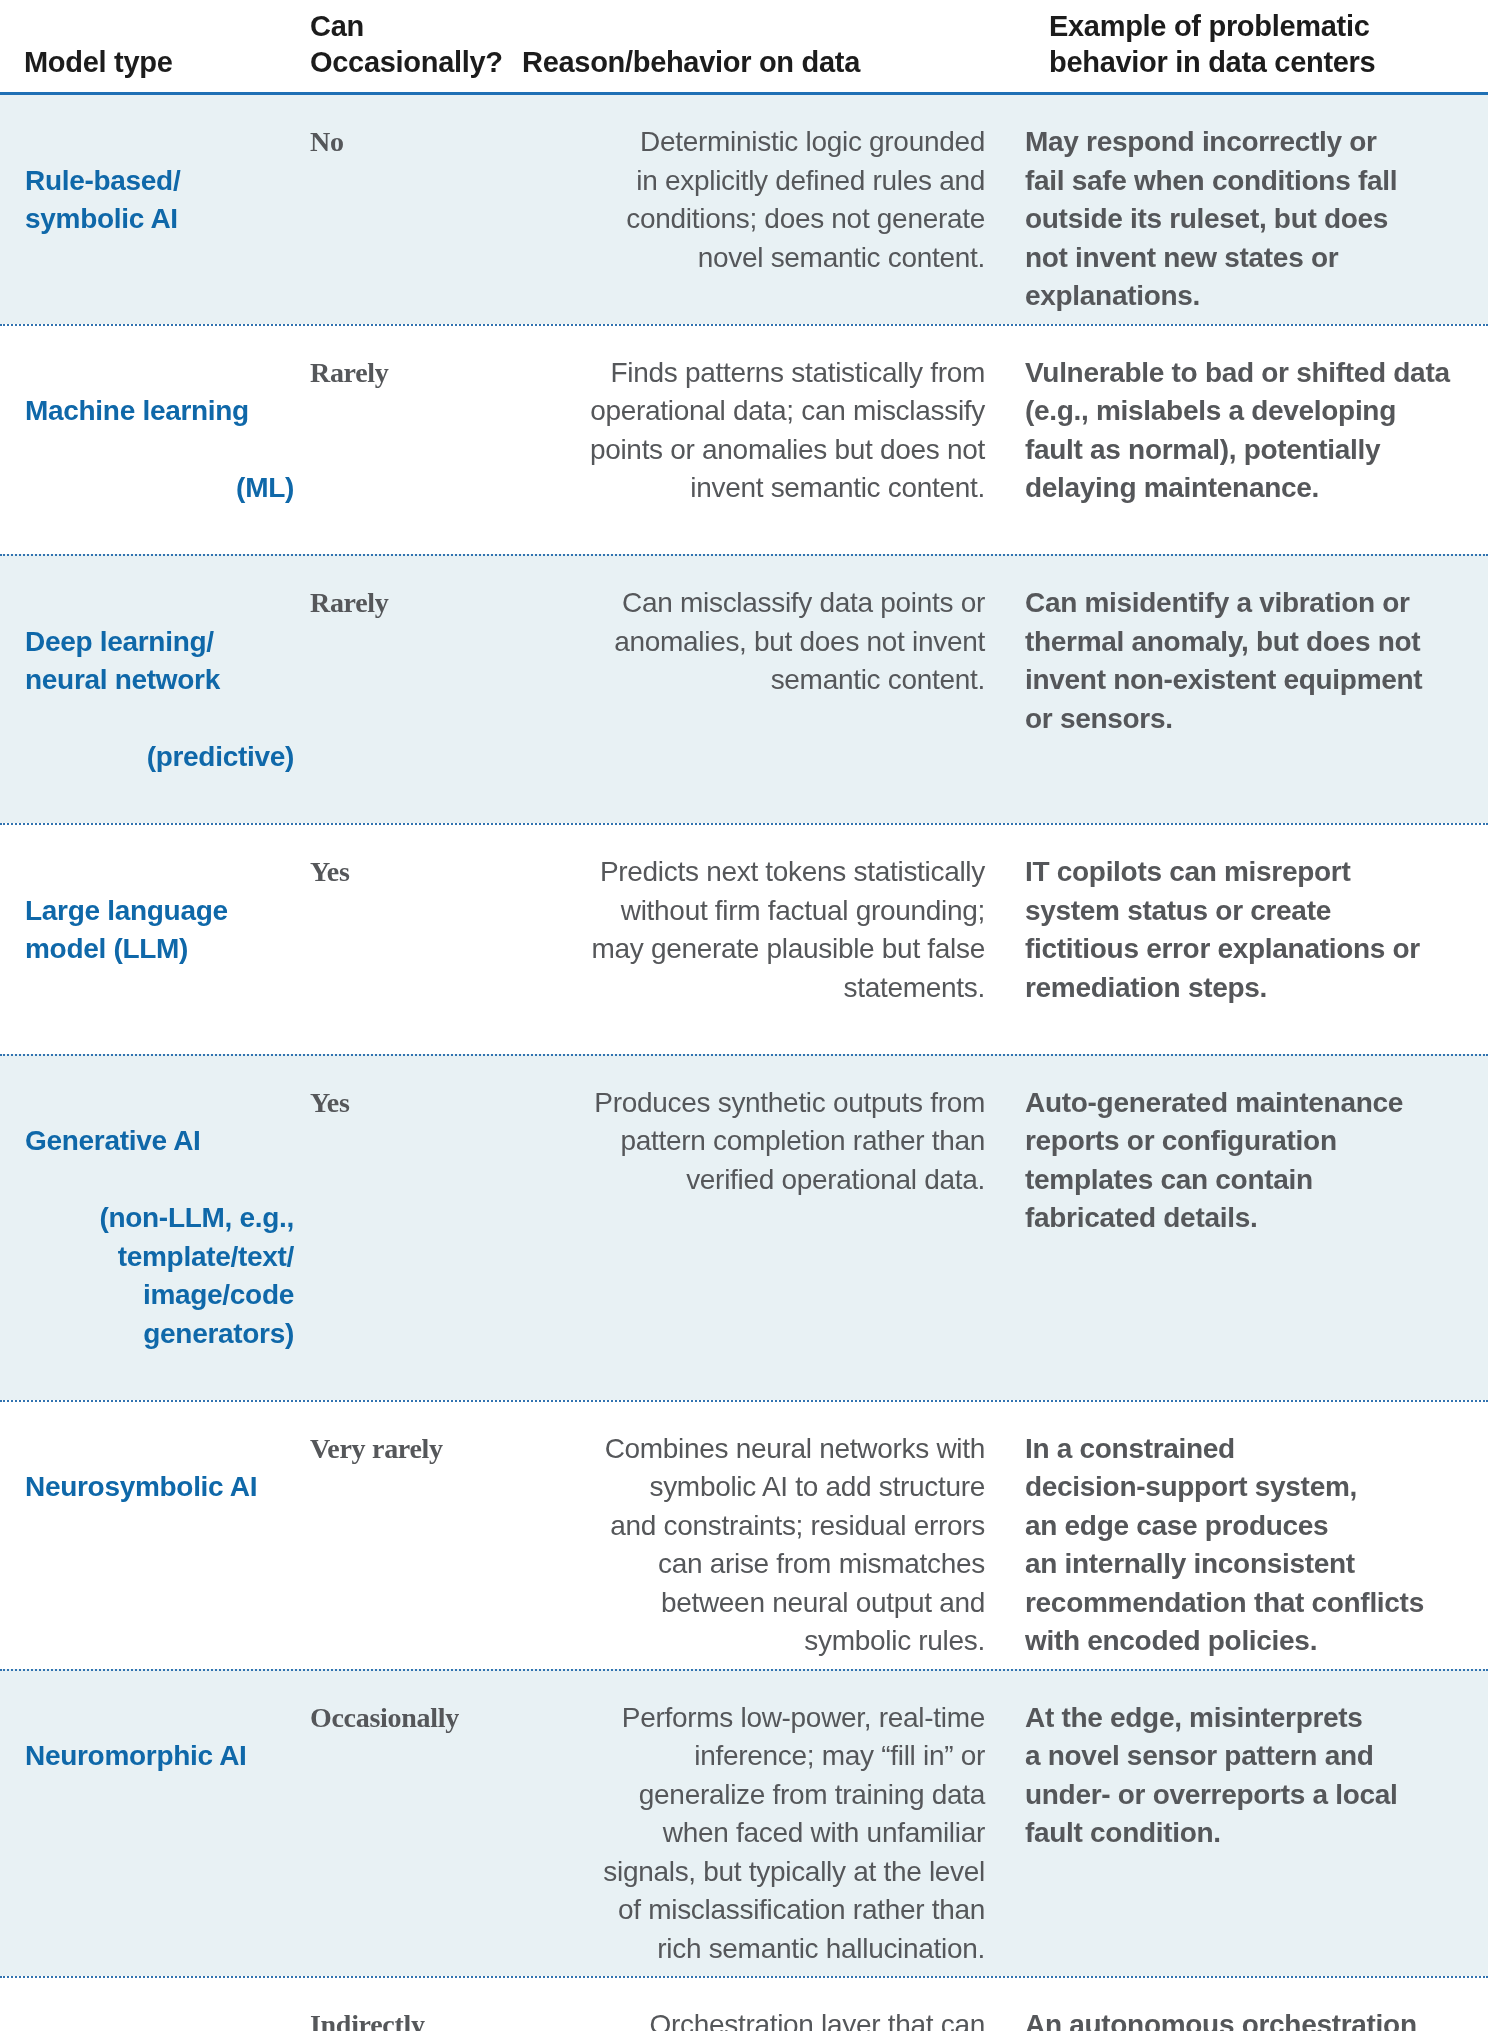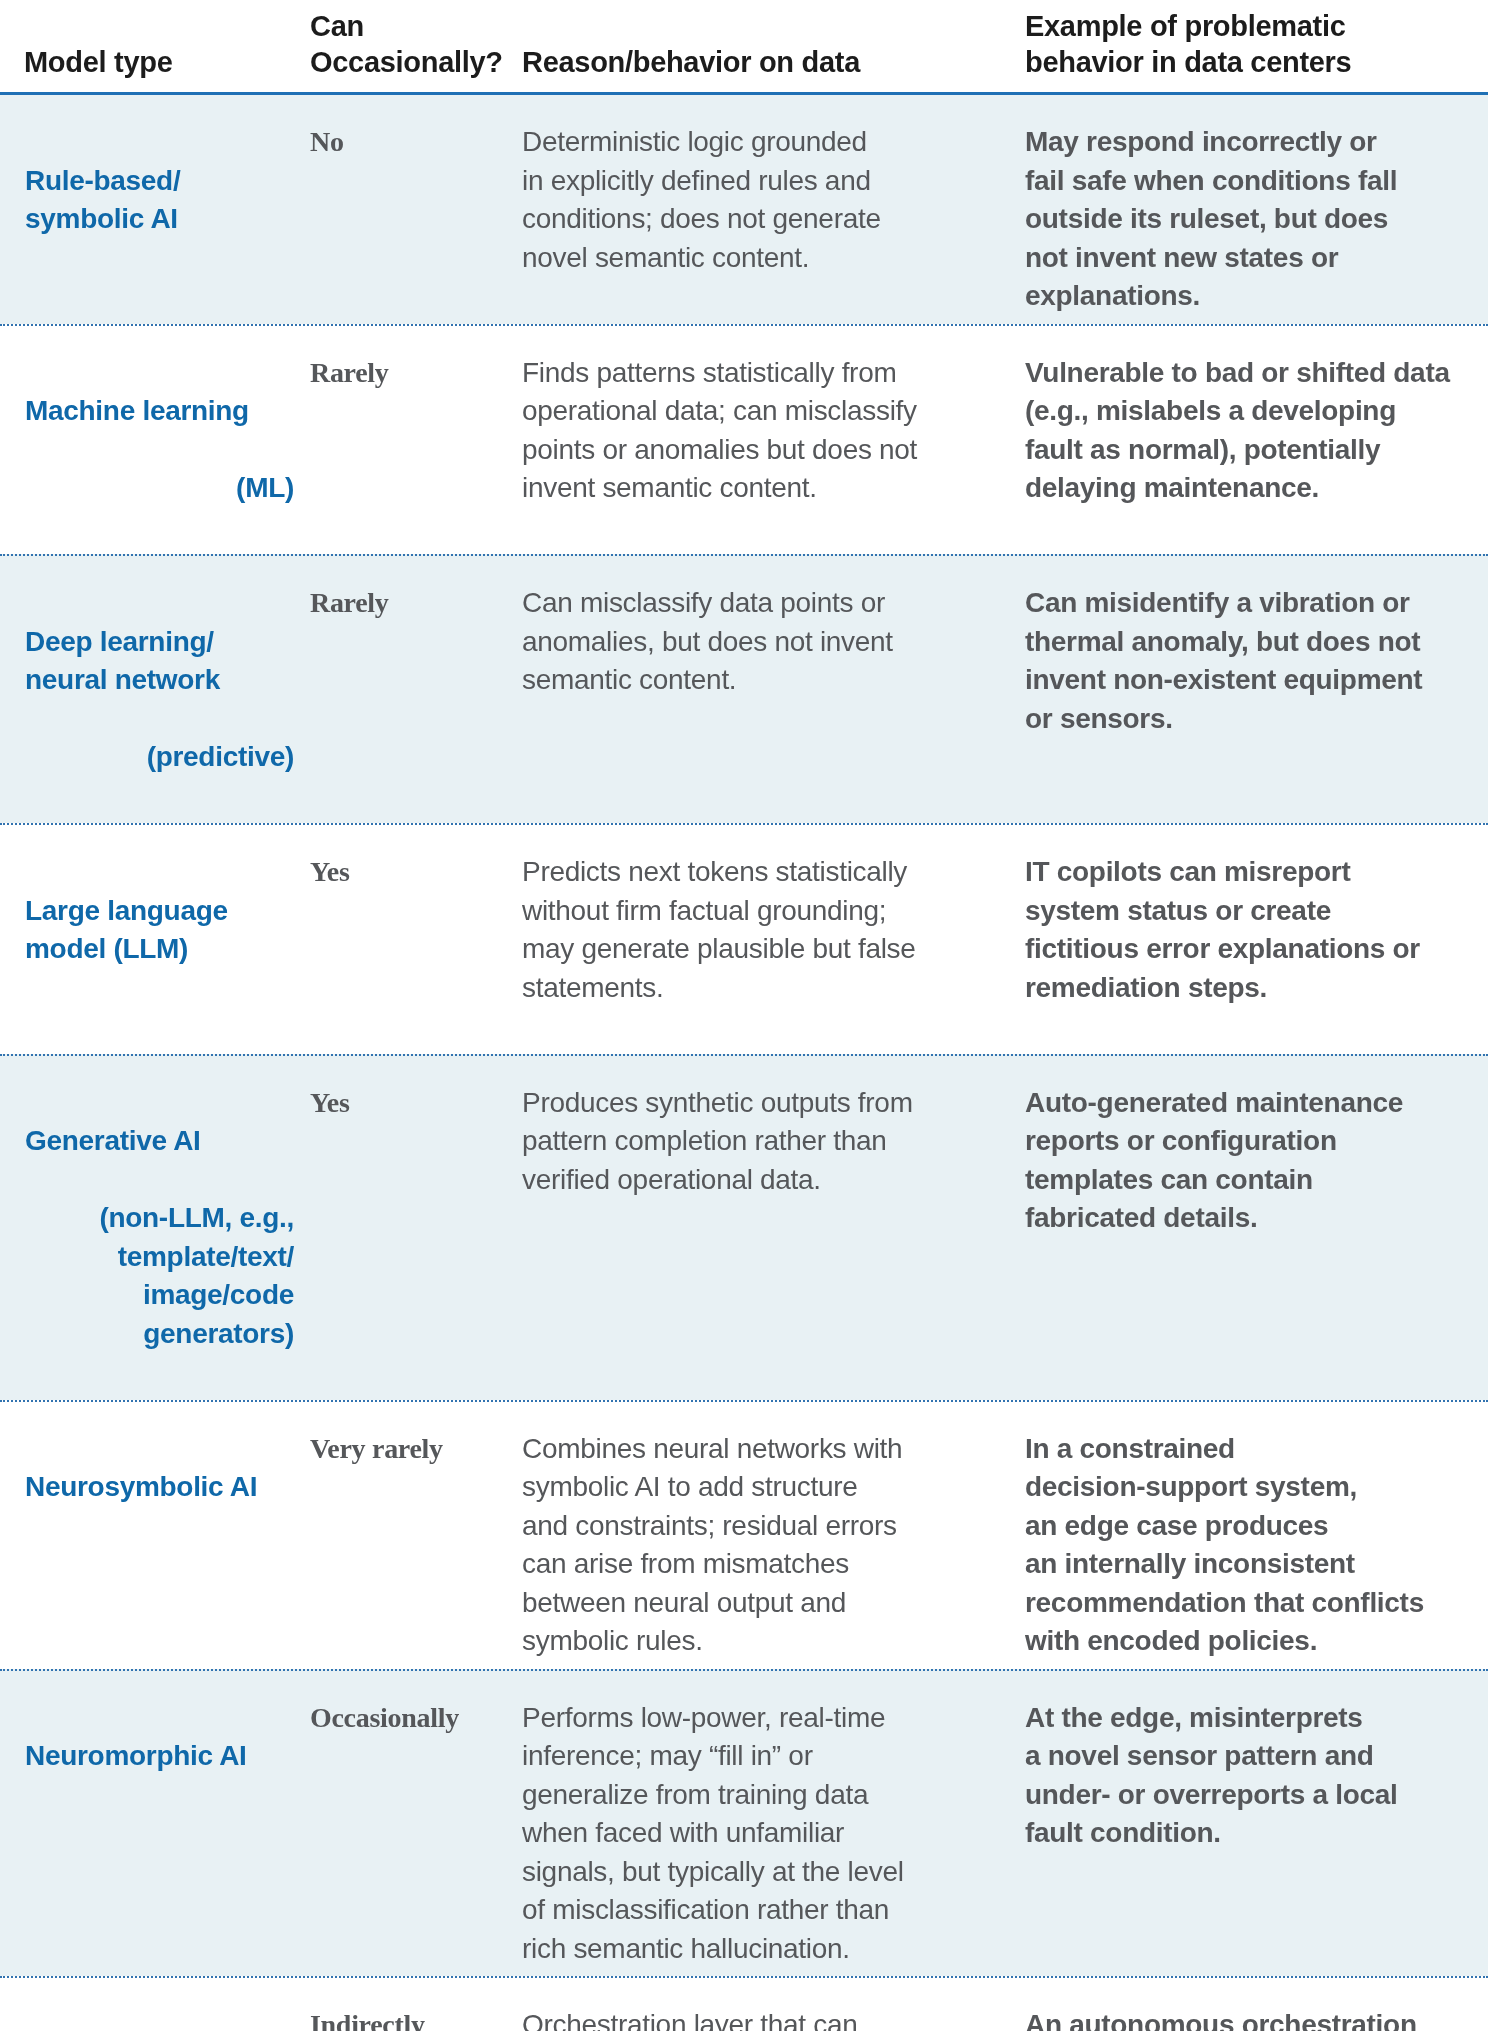--- a/index.html
+++ b/index.html
@@ -39,40 +39,40 @@
   .th{
     font-weight:700;
     font-size:29px;
     line-height:36px;
     color:var(--header-black);
     letter-spacing:-0.3px;
     white-space:pre-line;
   }
   .th.c1{padding-left:24px;}
   .th.c3{padding-right:40px;}
-  .th.c4{padding-right:10px;}
+  .th.c4{padding-right:10px;margin-left:24px;}
   
   .row{
     display:grid;
     grid-template-columns:310px 212px 503px 463px;
   }
   .row + .row{border-top:2px dotted var(--dot-blue);}
   .row.shaded{background:var(--shade);}
   .cell{
     padding:28px 0 8px 0;
     font-size:28px;
     line-height:38.5px;
     letter-spacing:-0.3px;
     white-space:pre-line;
   }
   .c-model{padding-left:8px;padding-right:16px;color:var(--blue-text);margin-left:17px;}
   .model-name{display:block;font-weight:700;}
   .model-note{display:block;font-weight:700;text-align:right;}
   .c-can{font-weight:700;color:var(--body-gray);padding-right:16px;font-family:Liberation Serif, serif;}
-  .c-reason{padding-right:40px;}
+  .c-reason{padding-right:40px;text-align:right;}
   .c-example{padding-right:25px;font-weight:bold;}
 </style>
 </head>
 <body>
 
 <div class="page">
 
   <div class="thead">
     <div class="th c1">Model type</div>
     <div class="th c2">Can

